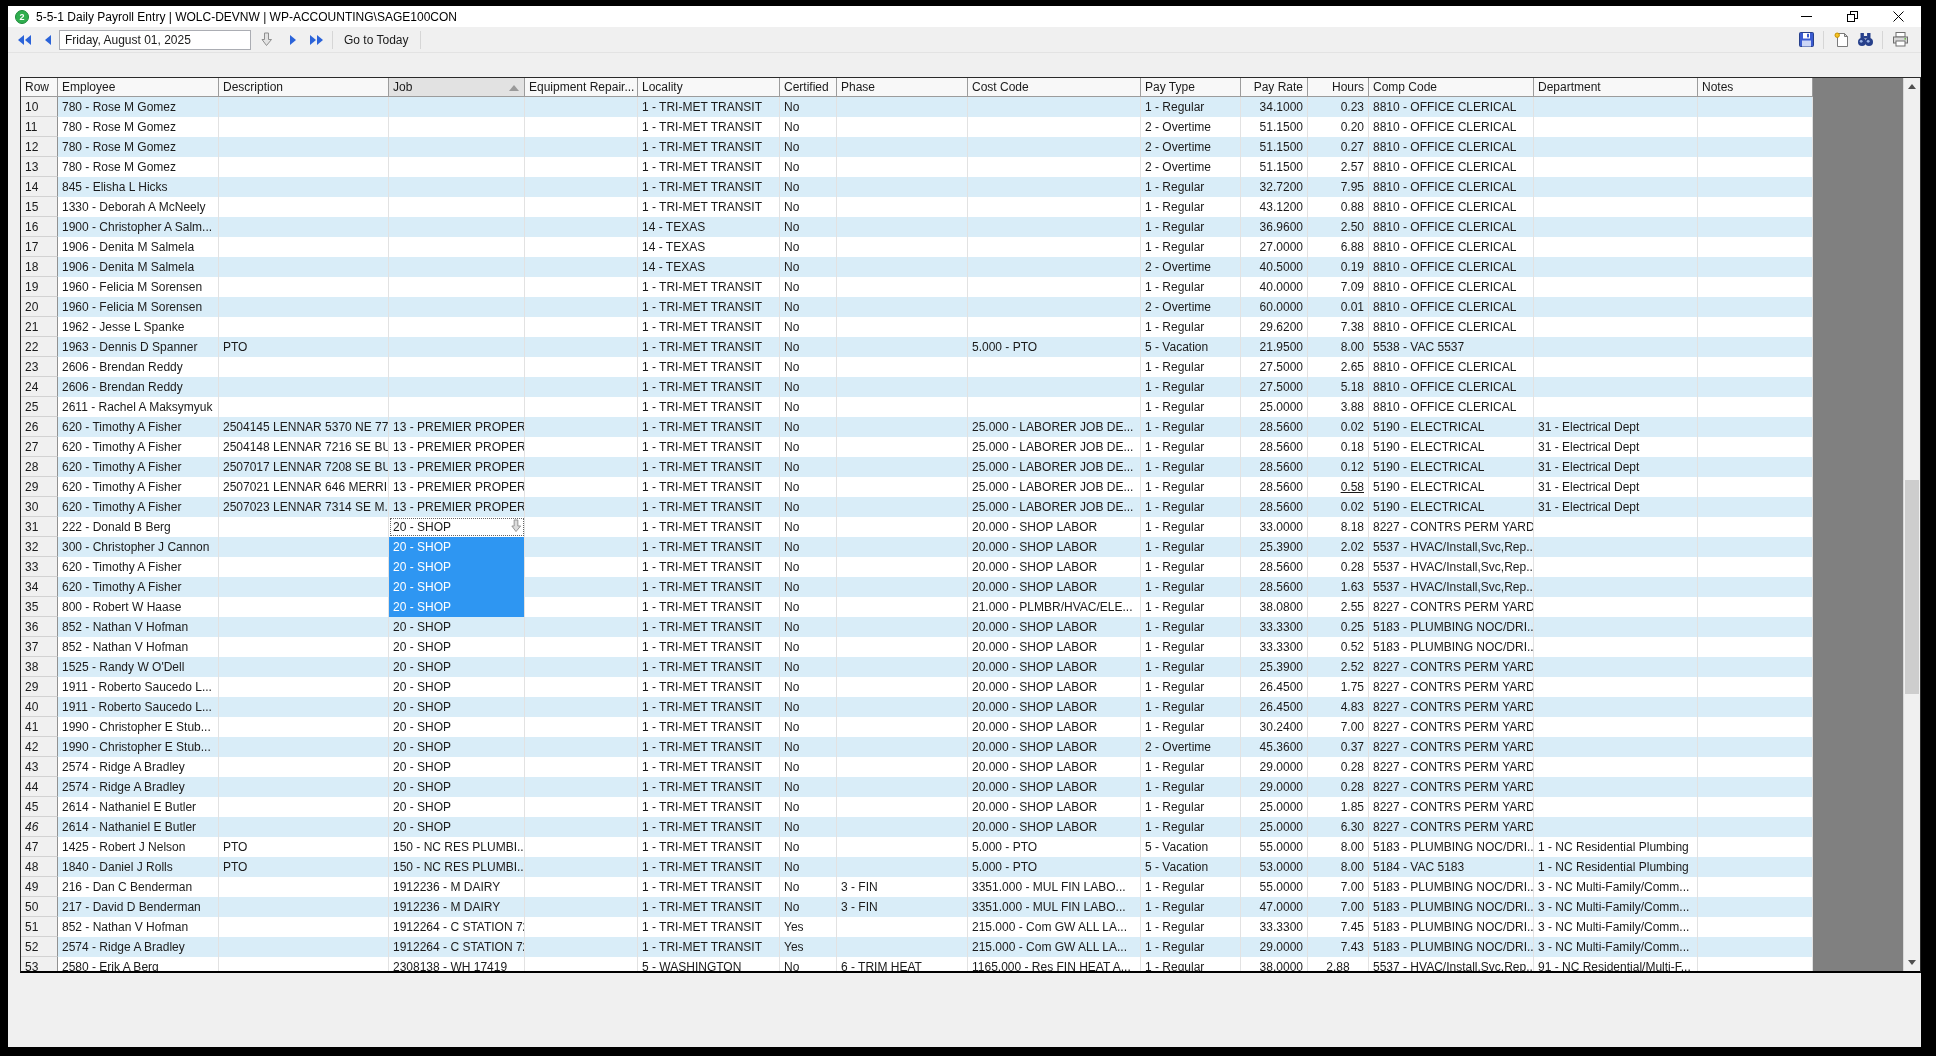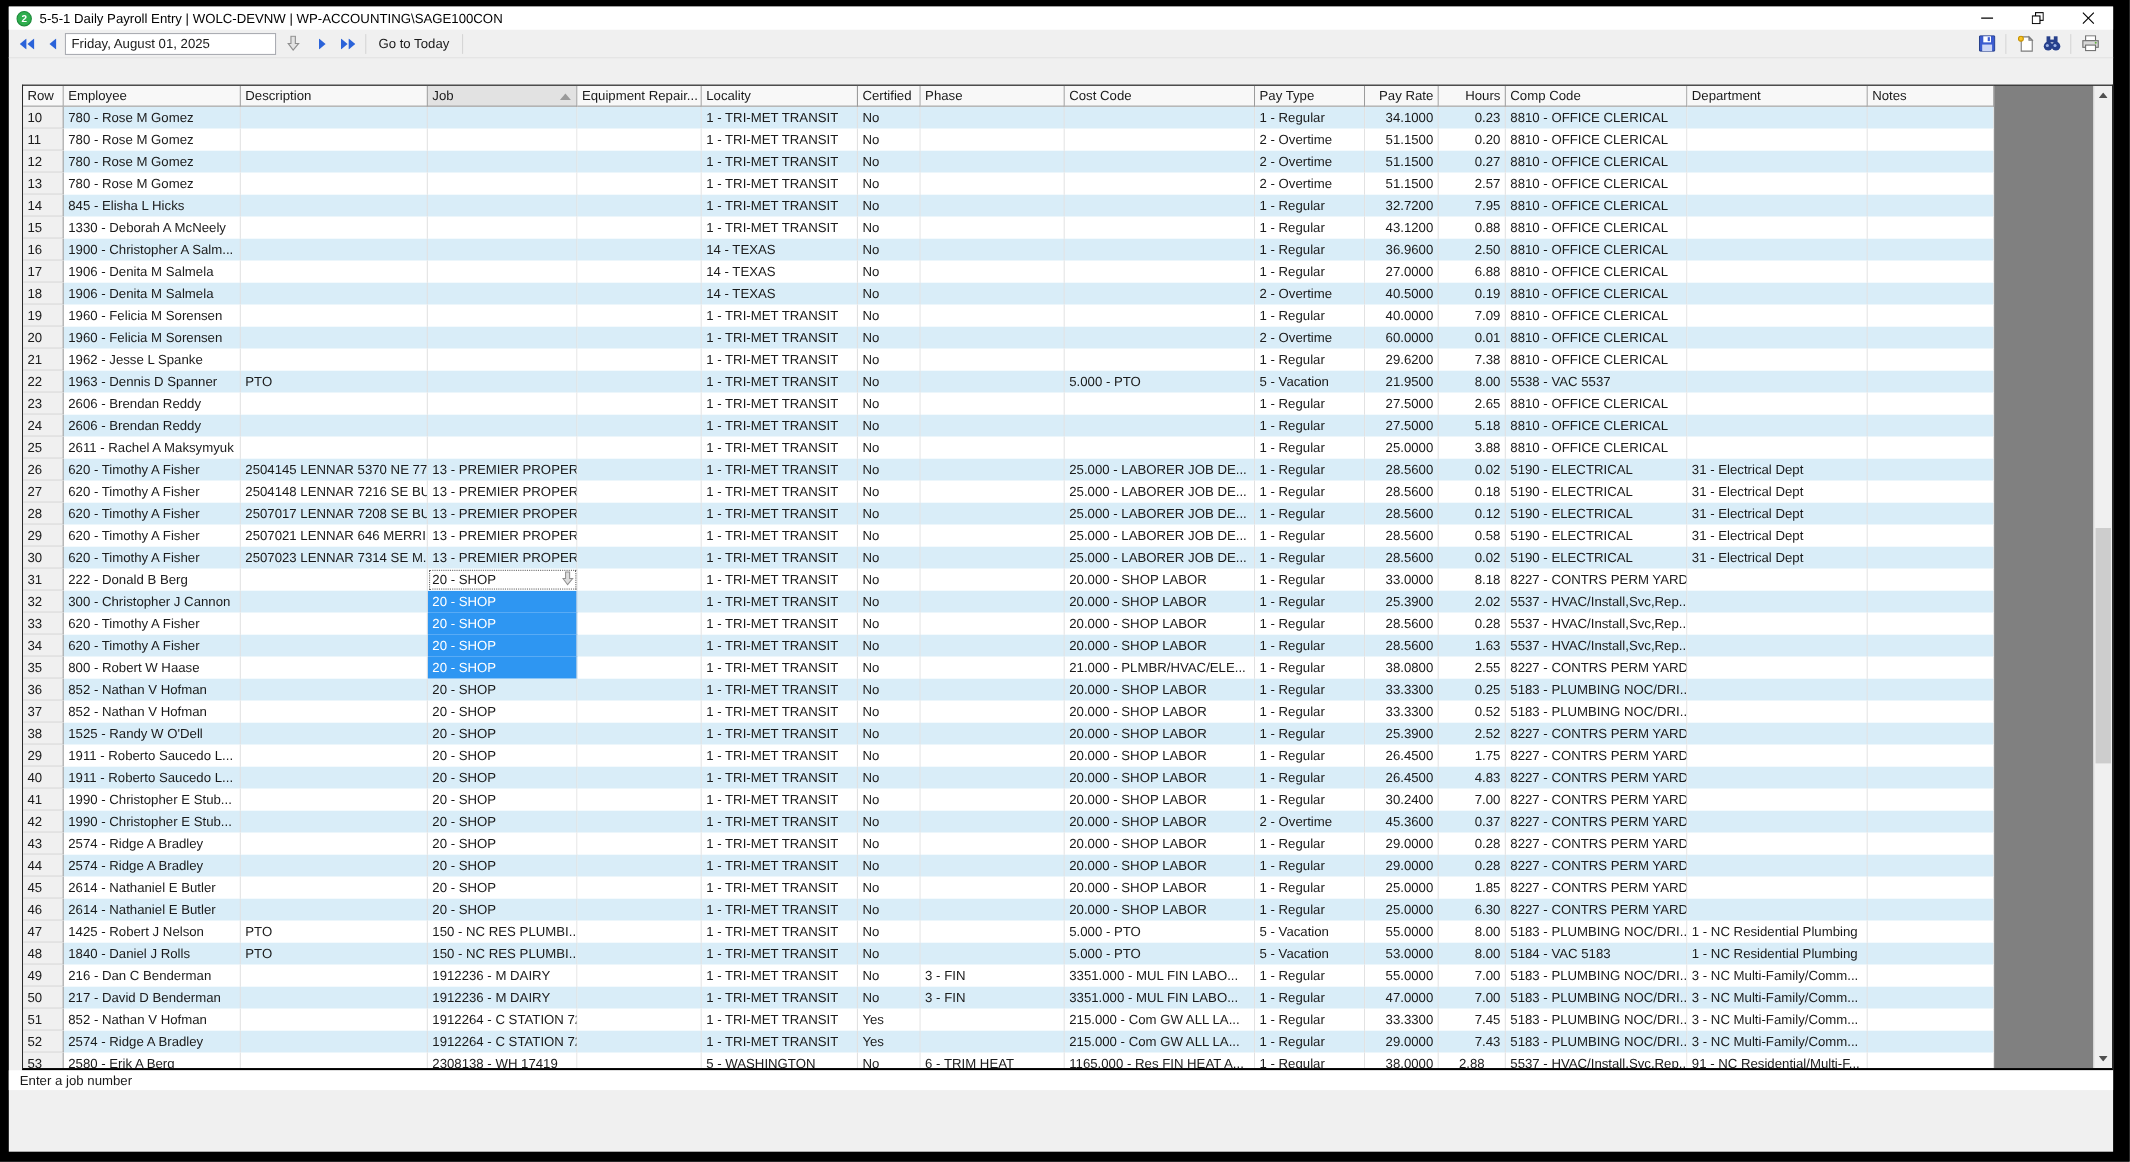--- a/index.html
+++ b/index.html
@@ -533,21 +533,21 @@
             <div class="cell" style="width: 161px;">620 - Timothy A Fisher</div>
             <div class="cell" style="width: 170px;">2507021 LENNAR 646 MERRI...</div>
             <div class="cell" style="width: 136px;">13 - PREMIER PROPER...</div>
             <div class="cell" style="width: 113px;"></div>
             <div class="cell" style="width: 142px;">1 - TRI-MET TRANSIT</div>
             <div class="cell" style="width: 57px;">No</div>
             <div class="cell" style="width: 131px;"></div>
             <div class="cell" style="width: 173px;">25.000 - LABORER JOB DE...</div>
             <div class="cell" style="width: 100px;">1 - Regular</div>
             <div class="cell right" style="width: 67px;">28.5600</div>
-            <div class="cell right" style="width: 61px;">0.58</div>
+            <div class="cell right" style="width: 61px; text-decoration: underline;">0.58</div>
             <div class="cell" style="width: 165px;">5190 - ELECTRICAL</div>
             <div class="cell" style="width: 164px;">31 - Electrical Dept</div>
             <div class="cell" style="width: 115px;"></div>
           </div>
           <div class="brow even">
             <div class="cell rowhead" style="width: 37px;">30</div>
             <div class="cell" style="width: 161px;">620 - Timothy A Fisher</div>
             <div class="cell" style="width: 170px;">2507023 LENNAR 7314 SE M...</div>
             <div class="cell" style="width: 136px;">13 - PREMIER PROPER...</div>
             <div class="cell" style="width: 113px;"></div>
@@ -813,21 +813,21 @@
             <div class="cell" style="width: 131px;"></div>
             <div class="cell" style="width: 173px;">20.000 - SHOP LABOR</div>
             <div class="cell" style="width: 100px;">1 - Regular</div>
             <div class="cell right" style="width: 67px;">25.0000</div>
             <div class="cell right" style="width: 61px;">1.85</div>
             <div class="cell" style="width: 165px;">8227 - CONTRS PERM YARD</div>
             <div class="cell" style="width: 164px;"></div>
             <div class="cell" style="width: 115px;"></div>
           </div>
           <div class="brow even">
-            <div class="cell rowhead" style="width: 37px;">46</div>
+            <div class="cell rowhead" style="width: 37px; font-style: italic;">46</div>
             <div class="cell" style="width: 161px;">2614 - Nathaniel E Butler</div>
             <div class="cell" style="width: 170px;"></div>
             <div class="cell" style="width: 136px;">20 - SHOP</div>
             <div class="cell" style="width: 113px;"></div>
             <div class="cell" style="width: 142px;">1 - TRI-MET TRANSIT</div>
             <div class="cell" style="width: 57px;">No</div>
             <div class="cell" style="width: 131px;"></div>
             <div class="cell" style="width: 173px;">20.000 - SHOP LABOR</div>
             <div class="cell" style="width: 100px;">1 - Regular</div>
             <div class="cell right" style="width: 67px;">25.0000</div>
@@ -966,17 +966,14 @@
       </span>
       <span class="vs-thumb"></span>
       <span class="vs-btn vs-down">
         <svg width="8" height="5">
             <polygon points="0,0 4,0 8,0 4,5" fill="#505050"></polygon>
           </svg>
       </span>
     </div>
   </div>
 
-  <div class="statusbar">
-    <span>Enter a job number</span>
-  </div>
 
 </div>
 
 </body></html>

